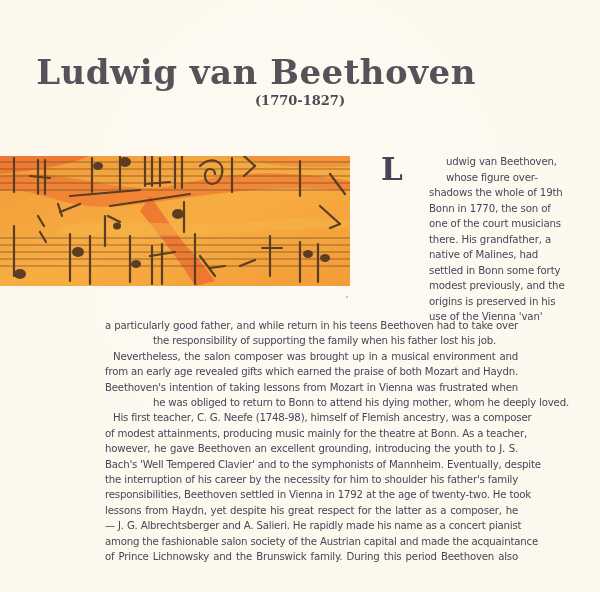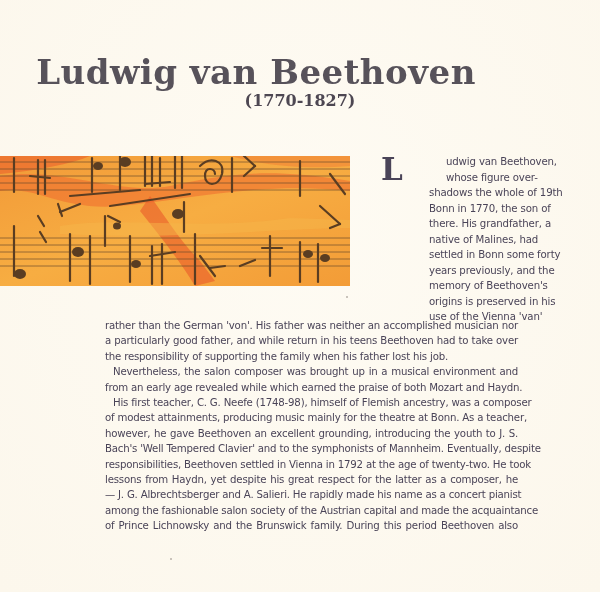--- a/index.html
+++ b/index.html
@@ -35,21 +35,21 @@
       line-height: 40px;
     }
     .dates {
       position: absolute;
       top: 94px;
       left: 0;
       width: 600px;
       text-align: center;
       font-family: "DejaVu Serif", serif;
       font-weight: bold;
-      font-size: 16px;
+      font-size: 13px;
       color: #4d4752;
       line-height: 14px;
     }
     .art {
       position: absolute;
       left: 0;
       top: 156px;
       width: 350px;
       height: 130px;
       overflow: hidden;
@@ -103,20 +103,21 @@
       letter-spacing: -0.2px;
     }
     .body-text .line {
       display: block;
       white-space: nowrap;
       text-align: justify;
       text-align-last: justify;
     }
     .body-text .line.last {
       text-align-last: left;
+      margin-left: 48px;
     }
     .body-text .line.para {
       padding-left: 8px;
     }
     .speck {
       position: absolute;
       width: 2px;
       height: 2px;
       background: #b8b2aa;
       border-radius: 1px;
@@ -223,39 +224,41 @@
   </div>
 
   <div class="col-text">
     <div class="dropcap-line">
       <span class="dropcap">L</span>
       <span class="line indent-16">udwig van Beethoven,</span>
       <span class="line indent-16">whose figure over-</span>
     </div>
     <span class="line">shadows the whole of 19th</span>
     <span class="line">Bonn in 1770, the son of</span>
+    <span class="line">one of the court musicians</span>
     <span class="line">there. His grandfather, a</span>
     <span class="line">native of Malines, had</span>
     <span class="line">settled in Bonn some forty</span>
-    <span class="line">years previously, and the</span>
-    <span class="line">memory of Beethoven's</span>
+    <span class="line">modest previously, and the</span>
     <span class="line">origins is preserved in his</span>
     <span class="line">use of the Vienna 'van'</span>
   </div>
 
   <div class="body-text">
-    <span class="line">rather than the German 'von'. His father was neither an accomplished musician nor</span>
     <span class="line">a particularly good father, and while return in his teens Beethoven had to take over</span>
     <span class="line last">the responsibility of supporting the family when his father lost his job.</span>
     <span class="line para">Nevertheless, the salon composer was brought up in a musical environment and</span>
-    <span class="line">from an early age revealed while which earned the praise of both Mozart and Haydn.</span>
+    <span class="line">from an early age revealed gifts which earned the praise of both Mozart and Haydn.</span>
+    <span class="line">Beethoven's intention of taking lessons from Mozart in Vienna was frustrated when</span>
+    <span class="line last">he was obliged to return to Bonn to attend his dying mother, whom he deeply loved.</span>
     <span class="line para">His first teacher, C. G. Neefe (1748-98), himself of Flemish ancestry, was a composer</span>
     <span class="line">of modest attainments, producing music mainly for the theatre at Bonn. As a teacher,</span>
     <span class="line">however, he gave Beethoven an excellent grounding, introducing the youth to J. S.</span>
     <span class="line">Bach's 'Well Tempered Clavier' and to the symphonists of Mannheim. Eventually, despite</span>
+    <span class="line">the interruption of his career by the necessity for him to shoulder his father's family</span>
     <span class="line">responsibilities, Beethoven settled in Vienna in 1792 at the age of twenty-two. He took</span>
     <span class="line">lessons from Haydn, yet despite his great respect for the latter as a composer, he</span>
     <span class="line">— J. G. Albrechtsberger and A. Salieri. He rapidly made his name as a concert pianist</span>
     <span class="line">among the fashionable salon society of the Austrian capital and made the acquaintance</span>
     <span class="line">of Prince Lichnowsky and the Brunswick family. During this period Beethoven also</span>
   </div>
 
   <div class="speck" style="left:170px; top:558px;"></div>
   <div class="speck" style="left:346px; top:296px;"></div>
 </div>

